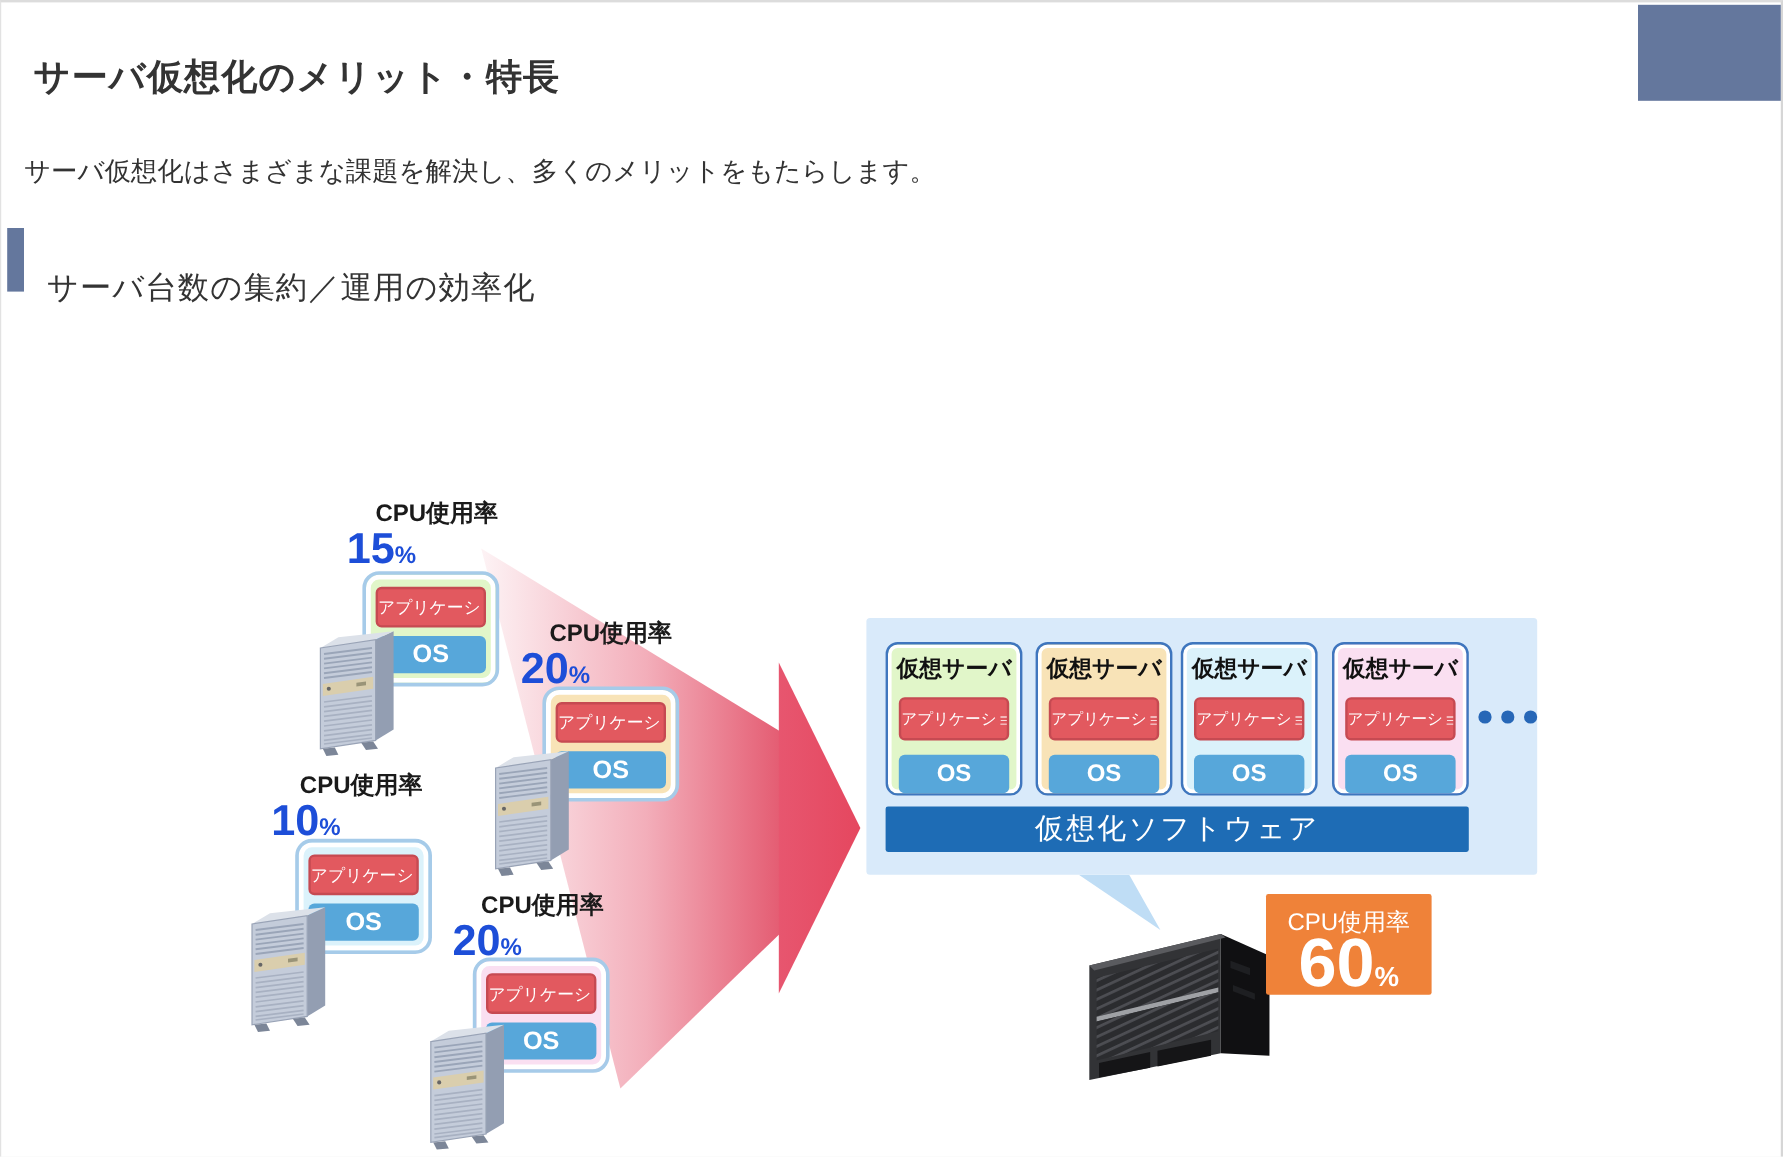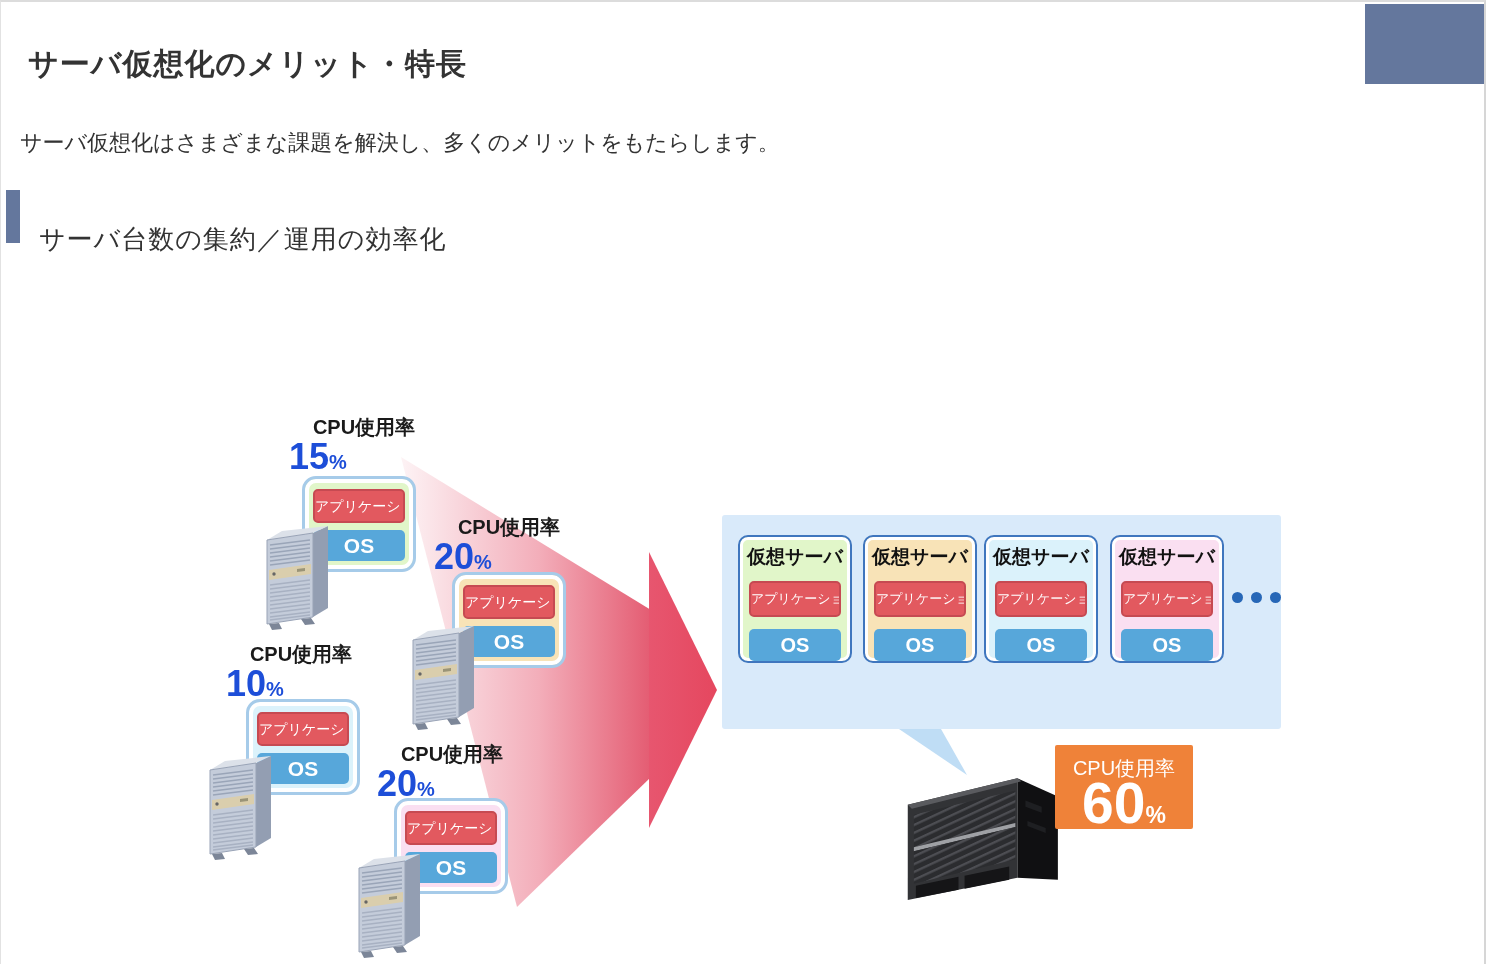--- a/index.html
+++ b/index.html
@@ -189,20 +189,21 @@
     <div class="vcard vc4 fill-pink">
       <div class="vtitle">仮想サーバ</div>
       <div class="app-box">アプリケーション</div>
       <div class="os-box">OS</div>
     </div>
     <div class="dots">
       <span class="dot"></span>
       <span class="dot"></span>
       <span class="dot"></span>
     </div>
+    <div class="vbar">仮想化ソフトウェア</div>
   </div>
 
   <svg class="connector" width="72" height="48" viewBox="0 0 72 48">
     <polygon points="0,0 42,0 68,46" fill="#bfddf5"></polygon>
   </svg>
 
   <svg class="rack" width="184" height="142" viewBox="0 0 180 140">
     <polygon points="112,20 152,38 152,120 112,118" fill="#101012"></polygon>
     <polygon points="4,46 112,20 112,118 4,140" fill="#323336"></polygon>
     <polygon points="4,46 112,20 116,23 8,50" fill="#5a5b5f"></polygon>

